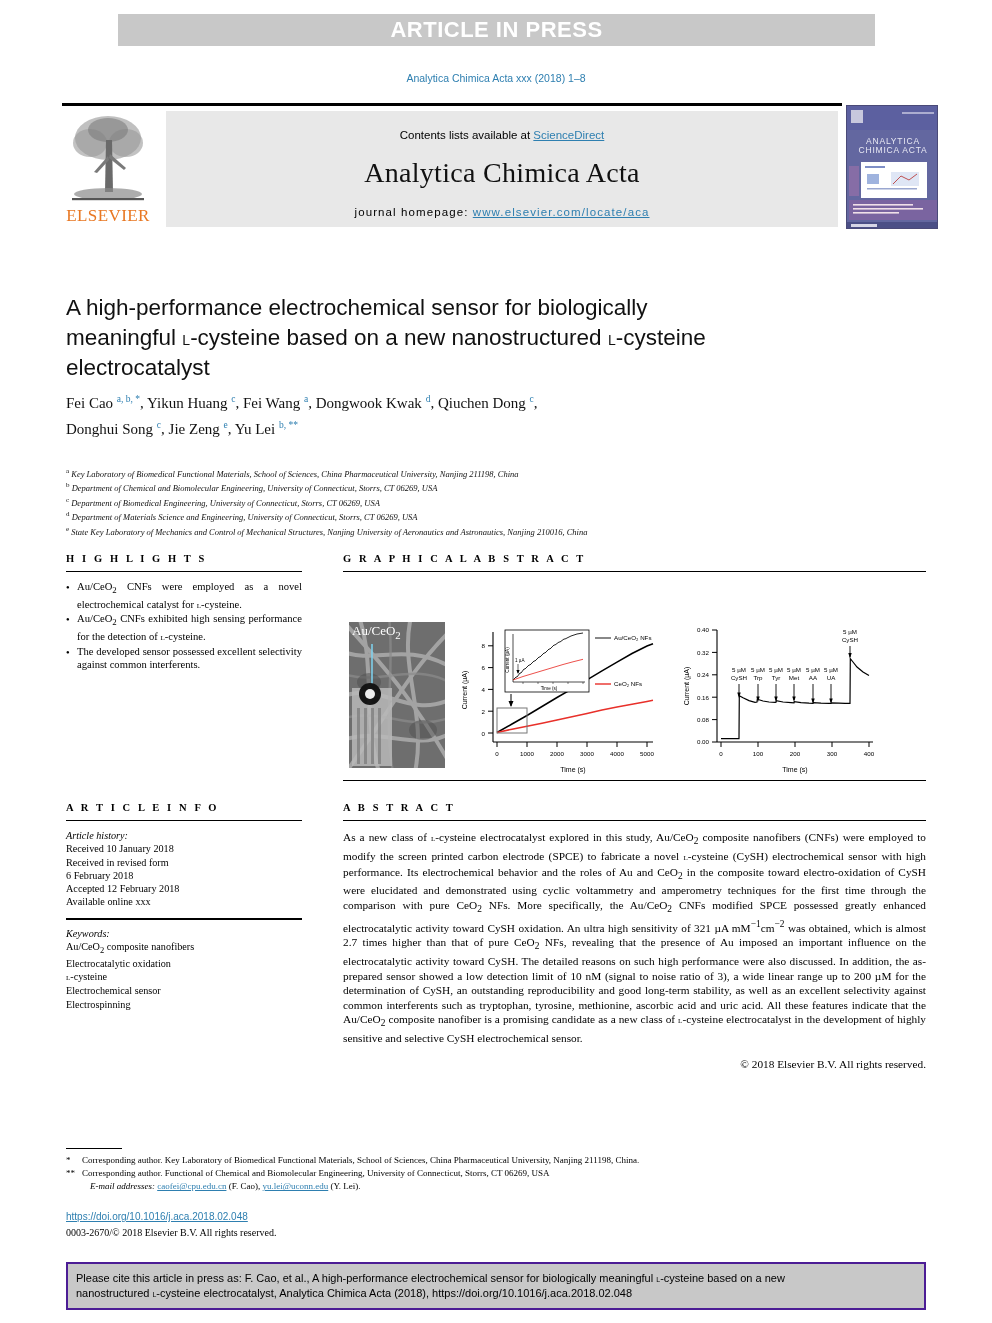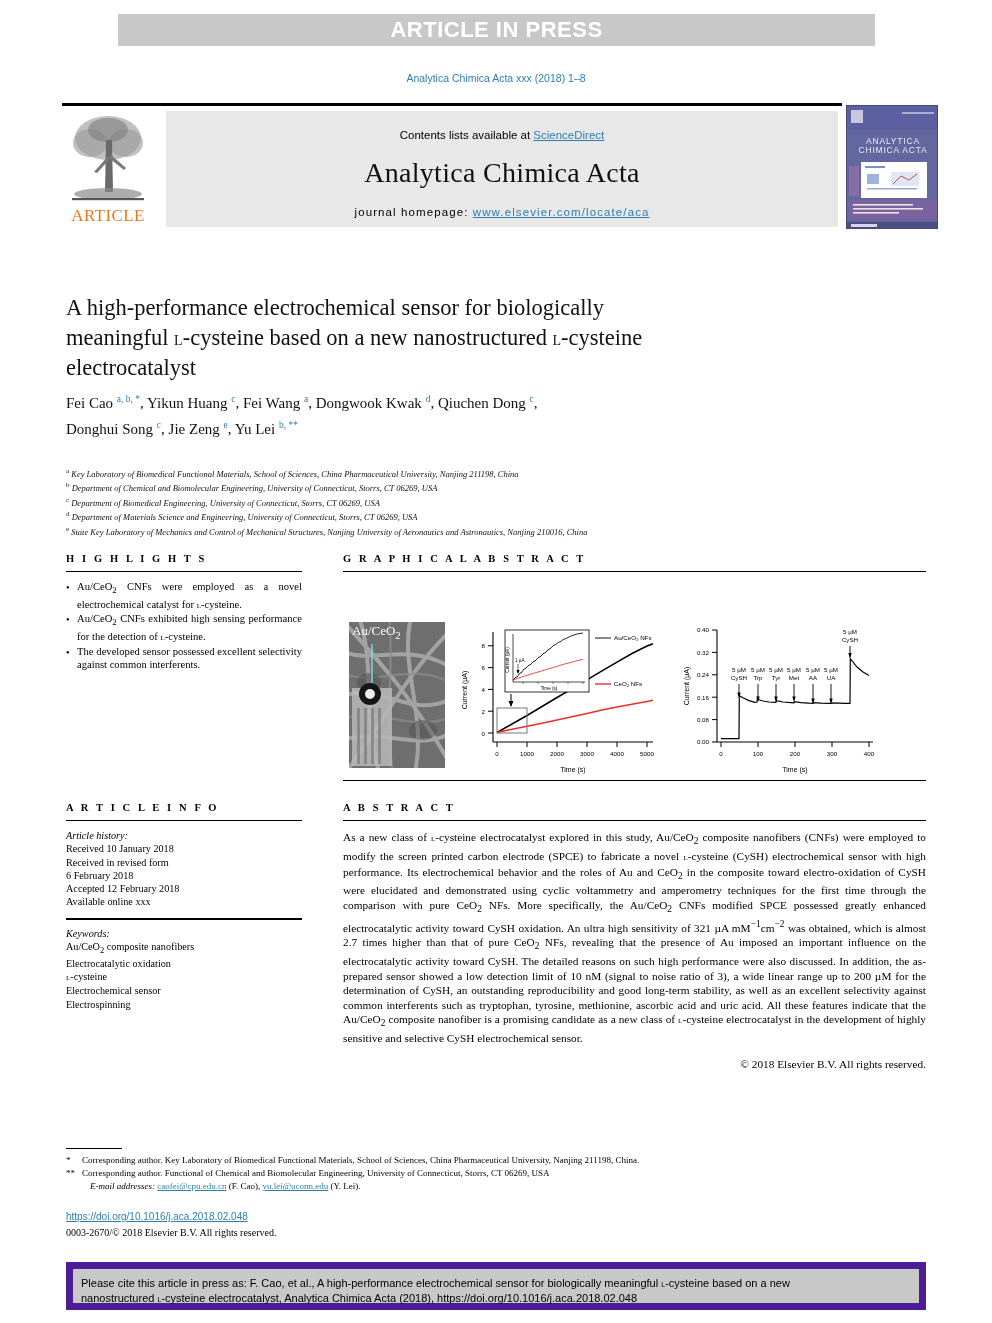--- a/index.html
+++ b/index.html
@@ -64,21 +64,21 @@
   }
   .homepage-line .url { color:#2e7fb0; }
   .cover-thumb {
     position:absolute; left:784px; top:2px; width:92px; height:124px;
     border:1px solid #4a4a78; background:#5b5f93; overflow:hidden;
   }
 
   
   .title {
     position:absolute; left:66px; top:293px; width:790px;
-    font-family:Liberation Serif, serif;
+    font-family:Liberation Sans, sans-serif;
     font-size:22.5px; line-height:30px; color:#111;
   }
   .authors {
     position:absolute; left:66px; top:388px; width:800px;
     font-family:"Liberation Serif", serif;
     font-size:15px; line-height:22px; color:#111;
   }
   .authors sup { color:#2e7fb0; font-size:9.5px; }
   .affils {
     position:absolute; left:66px; top:466px; width:860px;
@@ -160,21 +160,21 @@
     font-family:"Liberation Sans", sans-serif; font-size:10px; color:#2e7fb0;
   }
   .issn-line {
     position:absolute; left:66px; top:1227px;
     font-family:"Liberation Serif", serif; font-size:10px; color:#000;
   }
 
   
   .cite-box {
     position:absolute; left:66px; top:1262px; width:860px; height:48px;
-    background:#c8c8c8; border:7px solid #4c1d95;
+    background:#c8c8c8; border:2px solid #4c1d95;
     font-family:"Liberation Sans", sans-serif; font-size:11px; line-height:15px;
     padding:7px 8px 0 8px; color:#000;
   }
 </style>
 </head>
 <body>
 
 <div class="page">
 
   <div class="aip-banner">ARTICLE IN PRESS</div>
@@ -191,21 +191,21 @@
           <ellipse cx="22" cy="33" rx="17" ry="14" fill="#9a9a9a" opacity="0.6"></ellipse>
           <ellipse cx="58" cy="33" rx="17" ry="14" fill="#9a9a9a" opacity="0.6"></ellipse>
           <ellipse cx="40" cy="20" rx="20" ry="12" fill="#7d7d7d" opacity="0.6"></ellipse>
           <path d="M38 30 L37 82 L45 82 L44 30 Z" fill="#6a6a6a"></path>
           <path d="M40 46 L26 62 L29 63 L41 50 Z" fill="#7a7a7a"></path>
           <path d="M42 44 L58 58 L56 60 L41 48 Z" fill="#7a7a7a"></path>
           <ellipse cx="40" cy="84" rx="34" ry="6" fill="#8a8a8a" opacity="0.7"></ellipse>
           <rect x="4" y="88" width="72" height="2.2" fill="#555"></rect>
         </g>
       </svg>
-      <div class="elsevier-word">ARTICLE</div>
+      <div class="elsevier-word">ELSEVIER</div>
     </div>
 
     <div class="masthead-center">
       <div class="contents-line">
         <span>Contents lists available at </span><a class="sd" href="#">ScienceDirect</a>
       </div>
       <div class="journal-name">Analytica Chimica Acta</div>
       <div class="homepage-line">
         <span>journal homepage: </span><a class="url" href="#">www.elsevier.com/locate/aca</a>
       </div>

